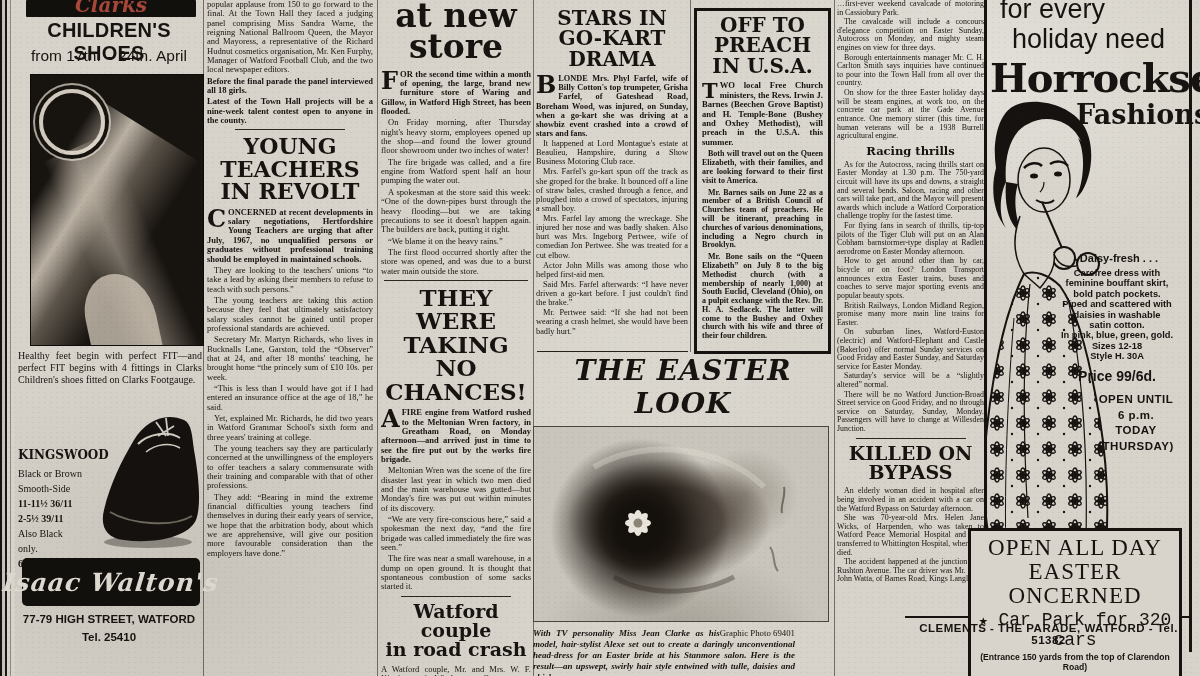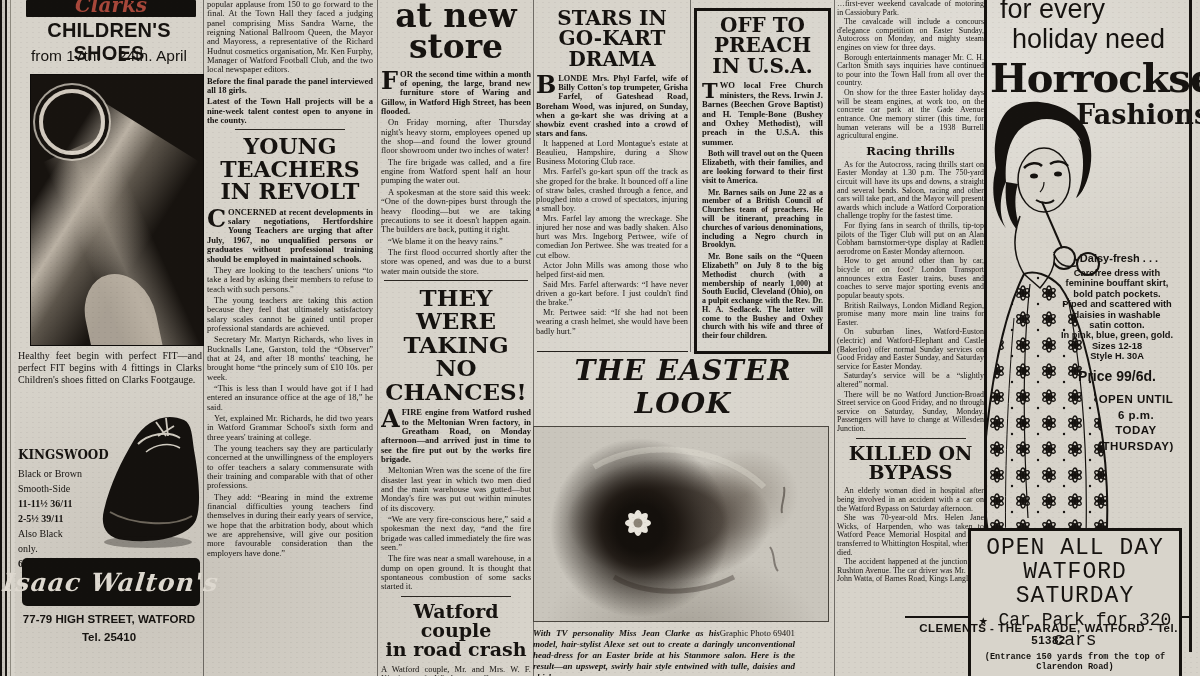--- a/index.html
+++ b/index.html
@@ -119,24 +119,24 @@
   .horr .daisy-head{position:absolute;left:58px;top:252px;width:146px;text-align:center;
     font-family:"Liberation Sans",sans-serif;font-weight:bold;font-size:11px;}
   .horr .copy{position:absolute;left:54px;top:268px;width:150px;text-align:center;
     font-family:"Liberation Sans",sans-serif;font-weight:bold;font-size:9.3px;line-height:10.4px;}
   .horr .price{position:absolute;left:54px;top:368px;width:150px;text-align:center;
     font-family:"Liberation Sans",sans-serif;font-weight:bold;font-size:14px;}
   .horr .hours{position:absolute;left:92px;top:392px;width:112px;text-align:center;
     font-family:"Liberation Sans",sans-serif;font-weight:bold;font-size:11.5px;line-height:1.35;letter-spacing:.5px;}
   .open-box{position:absolute;left:-20px;top:528px;width:214px;border:3px solid #15120f;background:#d8d4cb;
     text-align:center;padding:5px 2px 4px;box-sizing:border-box;z-index:5;}
-  .open-box .l1{font-family:Liberation Mono, monospace;font-size:23px;line-height:1.05;letter-spacing:1px;}
+  .open-box .l1{font-family:Liberation Serif, serif;font-size:23px;line-height:1.05;letter-spacing:1px;}
   .open-box .l3{font-family:Liberation Mono, monospace;font-size:18px;margin-top:2px;}
   .open-box .star{font-size:15px;}
-  .open-box .ent{font-family:Liberation Mono, monospace;font-weight:bold;font-size:8.6px;margin-top:2px;}
+  .open-box .ent{font-family:Liberation Sans, sans-serif;font-weight:bold;font-size:8.6px;margin-top:2px;}
   .ad-line{position:absolute;background:#15120f;}
   .clements{position:absolute;left:905px;top:622px;width:287px;text-align:center;z-index:6;
     font-family:"Liberation Sans",sans-serif;font-weight:bold;font-size:11.5px;letter-spacing:.5px;}
 </style>
 </head>
 <body>
 
 <div id="page">
   <div class="left-edge"></div>
 
@@ -368,21 +368,21 @@
     </div>
     <div class="price">Price 99/6d.</div>
     <div class="hours">
       <div>OPEN UNTIL</div>
       <div>6 p.m.</div>
       <div>TODAY</div>
       <div>(THURSDAY)</div>
     </div>
     <div class="open-box">
       <div class="l1">OPEN ALL DAY</div>
-      <div class="l1">WATFORD SATURDAY</div>
+      <div class="l1">EASTER ONCERNED</div>
       <div class="l3">
         <span class="star">★</span>
         <span>Car Park for 320 cars</span>
       </div>
       <div class="ent">(Entrance 150 yards from the top of Clarendon Road)</div>
     </div>
   </section>
 
   <div class="clements">CLEMENTS  -  THE PARADE, WATFORD  -  Tel. 51382</div>
 </div>

